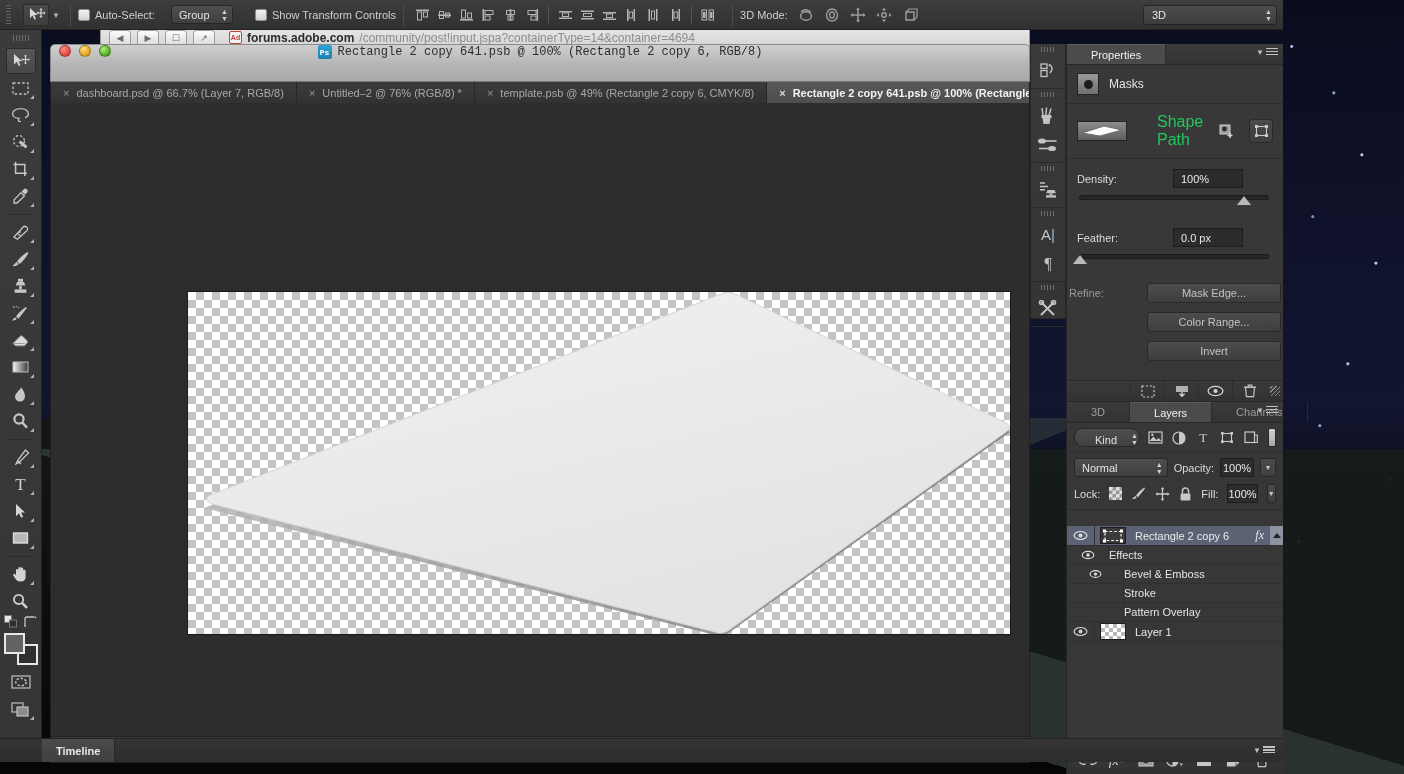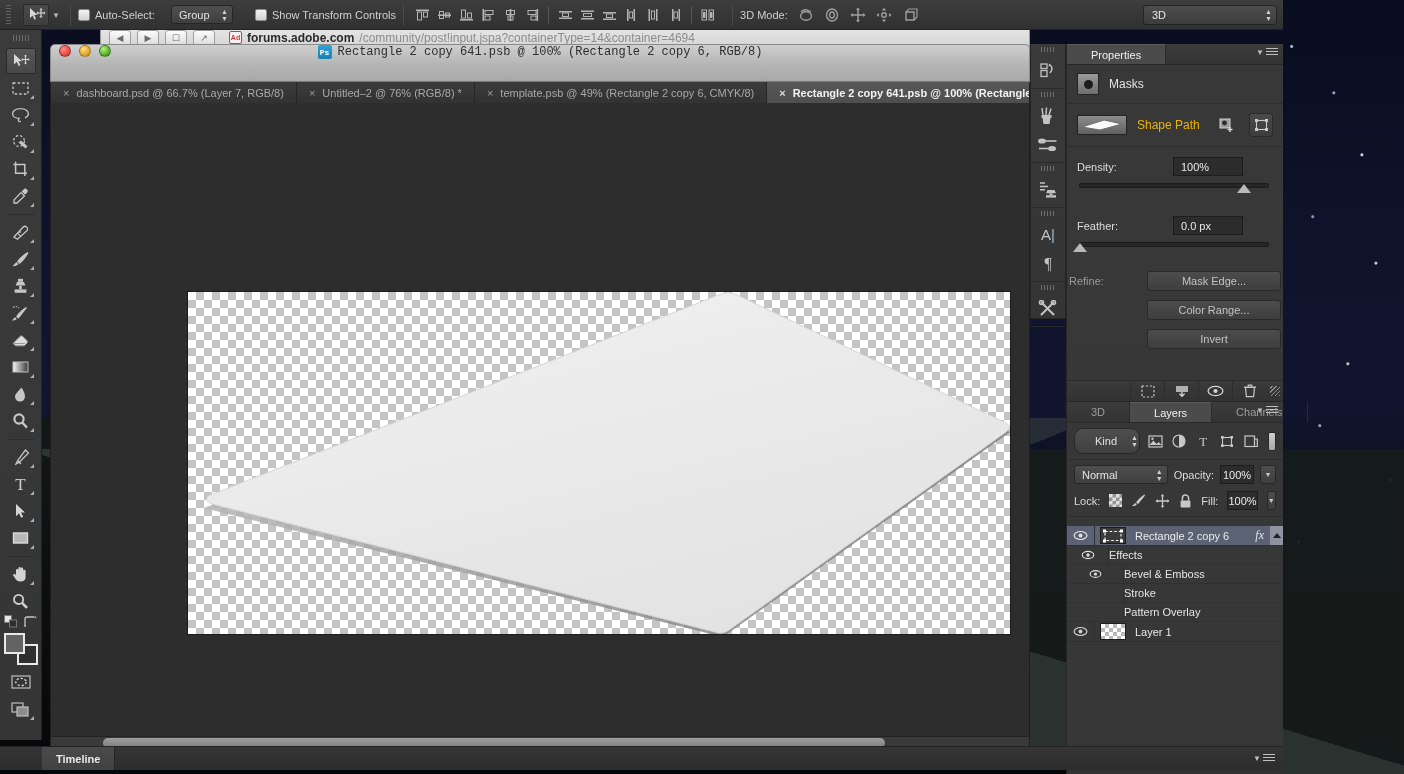--- a/index.html
+++ b/index.html
@@ -260,21 +260,21 @@
   }
   .mask-dot { width: 9px; height: 9px; border-radius: 50%; background: #1d1d1d; }
   .prop-title { color: #e4e4e4; font-size: 12px; }
 
   .prop-row-path {
     display: flex; align-items: center; gap: 10px;
     padding: 9px 10px; border-bottom: 1px solid #2d2d2d;
   }
   .path-thumb { width: 50px; height: 20px; background: linear-gradient(180deg,#8d8d8d,#5f5f5f);
     border: 1px solid #232323; display:flex;align-items:center;justify-content:center; }
-  .prop-path-label { color: #eab308; font-size: 12px; flex: 1; }
+  .prop-path-label { color: #22c55e; font-size: 16px; flex: 1; margin-left: 20px; }
   .sq-btn { width: 24px; height: 24px; border: 1px solid #2a2a2a; border-radius: 3px;
     background: linear-gradient(180deg,#4a4a4a,#3d3d3d);
     display:flex;align-items:center;justify-content:center; color:#c8c8c8; }
   .sq-btn.flat { border-color: transparent; background: transparent; }
 
   .prop-field-row { display: flex; align-items: center; padding: 10px 10px 2px; }
   .pf-label { color: #dcdcdc; font-size: 11px; width: 96px; }
   .pf-input {
     width: 70px; height: 19px; background: #2c2c2c; border: 1px solid #1d1d1d;
     color: #e8e8e8; font-size: 11px; display: flex; align-items: center; padding-left: 7px;
@@ -303,23 +303,23 @@
   }
   .pfoot-btn { width: 34px; height: 21px; display: flex; align-items: center; justify-content: center;
     color: #c4c4c4; border-left: 1px solid #2e2e2e; }
   .resize-grip { width: 10px; height: 10px; margin-right: 3px; margin-left: 4px;
     background-image: repeating-linear-gradient(-45deg,#8a8a8a 0 1px, transparent 1px 3px); }
 
   
   .layers-panel { position: absolute; left: 0; right: 0; top: 358px; bottom: 0; background: #373737; }
   .lay-filter { display: flex; align-items: center; gap: 6px; padding: 5px 7px; border-bottom: 1px solid #2e2e2e; }
   .kind-select {
-    height: 26px; width: 66px; background: linear-gradient(180deg,#4e4e4e,#404040);
+    height: 19px; width: 66px; background: linear-gradient(180deg,#4e4e4e,#404040);
     border: 1px solid #272727; border-radius: 9px;
-    display: flex; align-items: center; gap: 14px; padding: 0 4px 0 6px; color: #e0e0e0; font-size: 11px;
+    display: flex; align-items: flex-end; gap: 14px; padding: 0 4px 0 6px; color: #e0e0e0; font-size: 11px;
   }
   .filt-ico { width: 22px; height: 19px; display:flex;align-items:center;justify-content:center; color:#c8c8c8; }
   .filt-toggle { width: 9px; height: 19px; background: linear-gradient(180deg,#d0d0d0,#a8a8a8);
     border: 1px solid #2a2a2a; border-radius: 2px; margin-left: 2px; }
 
   .blend-row { display: flex; align-items: center; gap: 6px; padding: 5px 7px 3px; }
   .blend-select {
     flex: 1; height: 19px; background: linear-gradient(180deg,#4e4e4e,#404040);
     border: 1px solid #272727; border-radius: 3px;
     display: flex; align-items: center; justify-content: space-between;
@@ -375,21 +375,21 @@
   .layers-footer {
     position: absolute; left: 0; right: 0; bottom: 0; height: 28px;
     background: linear-gradient(180deg,#3a3a3a,#313131);
     border-top: 1px solid #2a2a2a;
     display: flex; align-items: center; justify-content: space-around; padding: 0 6px;
   }
   .lf-btn { width: 22px; height: 22px; display:flex;align-items:center;justify-content:center; color: #c6c6c6; }
 
   
   .timeline-bar {
-    position: absolute; left: 0; bottom: 4px; width: 1283px; height: 24px;
+    position: absolute; left: 0; bottom: 12px; width: 1283px; height: 24px;
     background: linear-gradient(180deg,#353535,#2d2d2d);
     border-top: 1px solid #222;
     display: flex; align-items: stretch;
   }
   .tl-tab {
     padding: 0 14px; display: flex; align-items: center;
     background: linear-gradient(180deg,#4a4a4a,#414141);
     color: #e9e9e9; font-size: 11px; font-weight: bold;
     border-right: 1px solid #262626; margin-left: 42px;
   }

